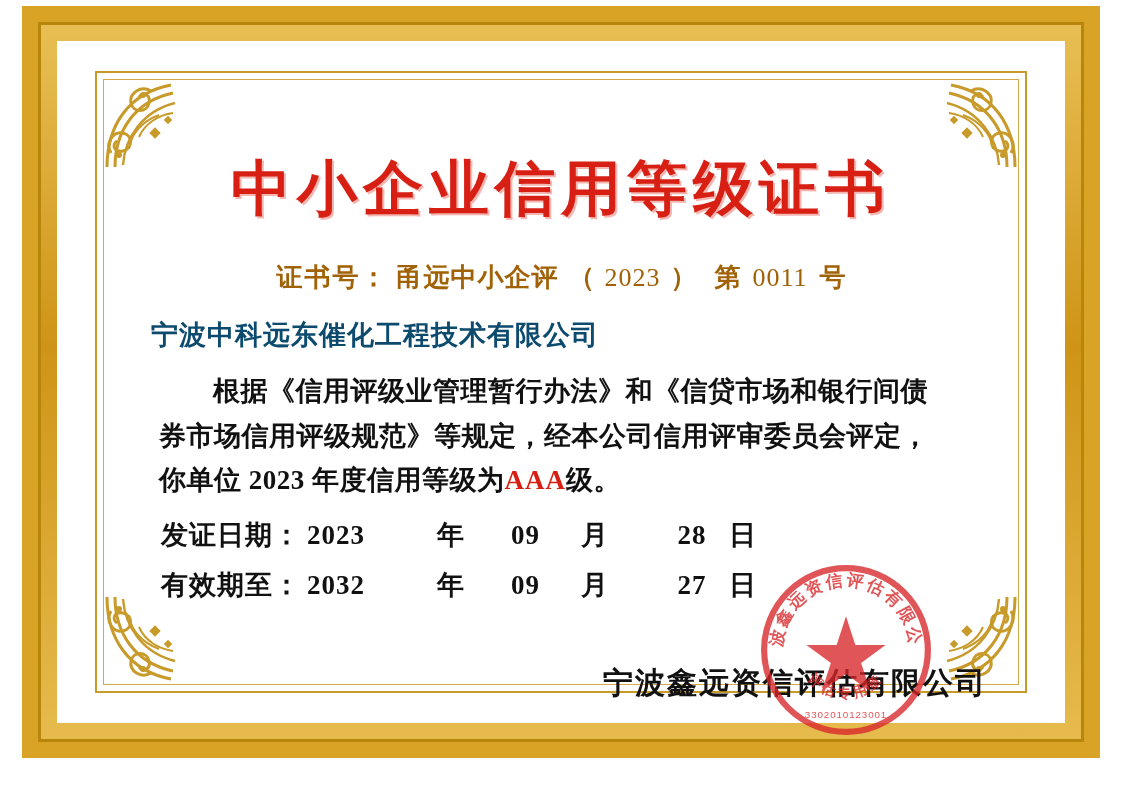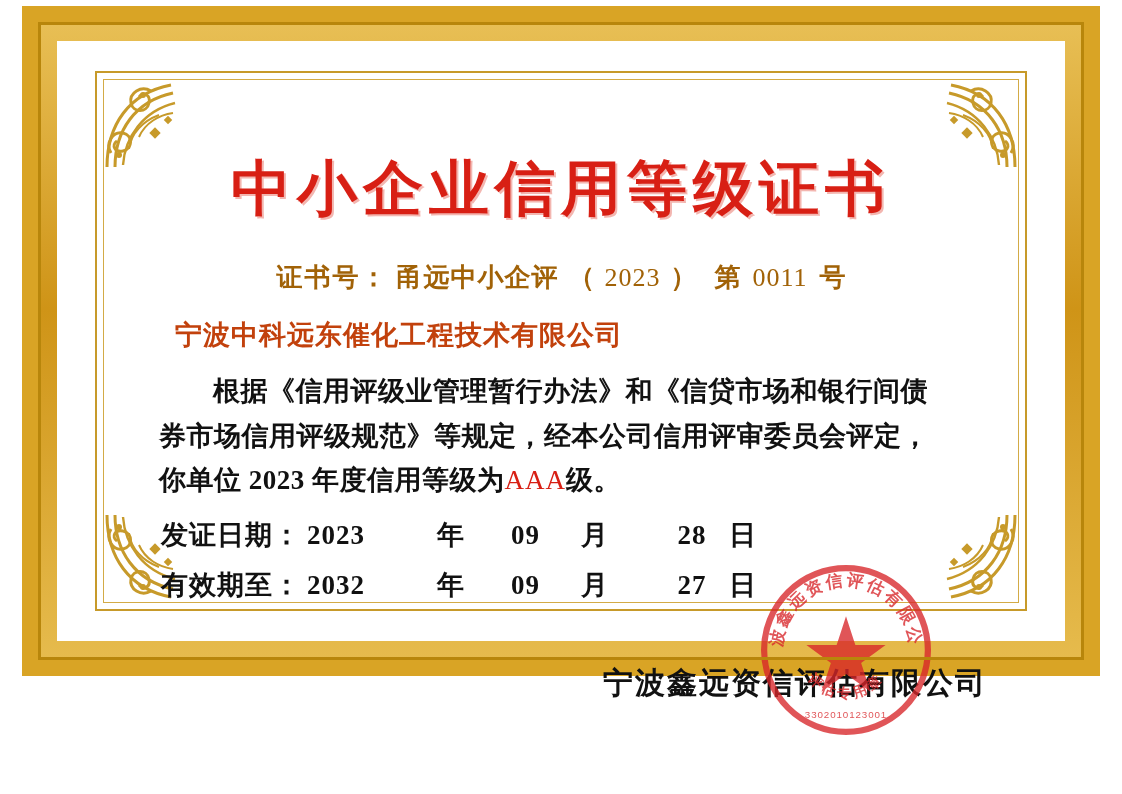--- a/index.html
+++ b/index.html
@@ -13,21 +13,21 @@
     font-family: "Liberation Serif", "DejaVu Serif", serif;
     overflow: hidden;
   }
 
   
   .certificate {
     position: absolute;
     left: 22px;
     top: 6px;
     width: 1078px;
-    height: 670px;
+    height: 752px;
     background: #ffffff;
     box-sizing: border-box;
   }
 
   
   .border-outer {
     position: absolute;
     left: 0;
     top: 0;
     right: 0;
@@ -147,44 +147,44 @@
     margin-left: 8px;
   }
   .cert-no-row .paren { margin: 0 10px; font-weight: bold; }
   .cert-no-row .year { font-family: "Liberation Serif", serif; letter-spacing: 1px; }
   .cert-no-row .di { font-weight: bold; margin-left: 8px; }
   .cert-no-row .num { margin: 0 12px; letter-spacing: 1px; }
   .cert-no-row .hao { font-weight: bold; }
 
   .company {
     margin-top: 22px;
-    margin-left: 48px;
+    margin-left: 24px;
     font-size: 27px;
     font-weight: bold;
-    color: #c2410c;
+    color: #0c4a6e;
     letter-spacing: 1px;
     white-space: nowrap;
   }
 
   .body-text {
     margin-top: 16px;
     margin-left: 32px;
     margin-right: 10px;
     font-size: 27px;
     font-weight: bold;
     color: #111;
     line-height: 1.65;
     text-align: justify;
     letter-spacing: 0.5px;
   }
   .body-text .indent { display: inline-block; width: 54px; }
   .body-text .aaa {
     color: #d81f14;
     font-family: "Liberation Serif", serif;
-    font-weight: normal;
+    font-weight: bold;
     letter-spacing: 1px;
   }
   .body-text .yr { font-family: "Liberation Serif", serif; font-weight: bold; }
 
   .date-row {
     margin-left: 34px;
     margin-top: 14px;
     font-size: 27px;
     font-weight: bold;
     color: #111;

